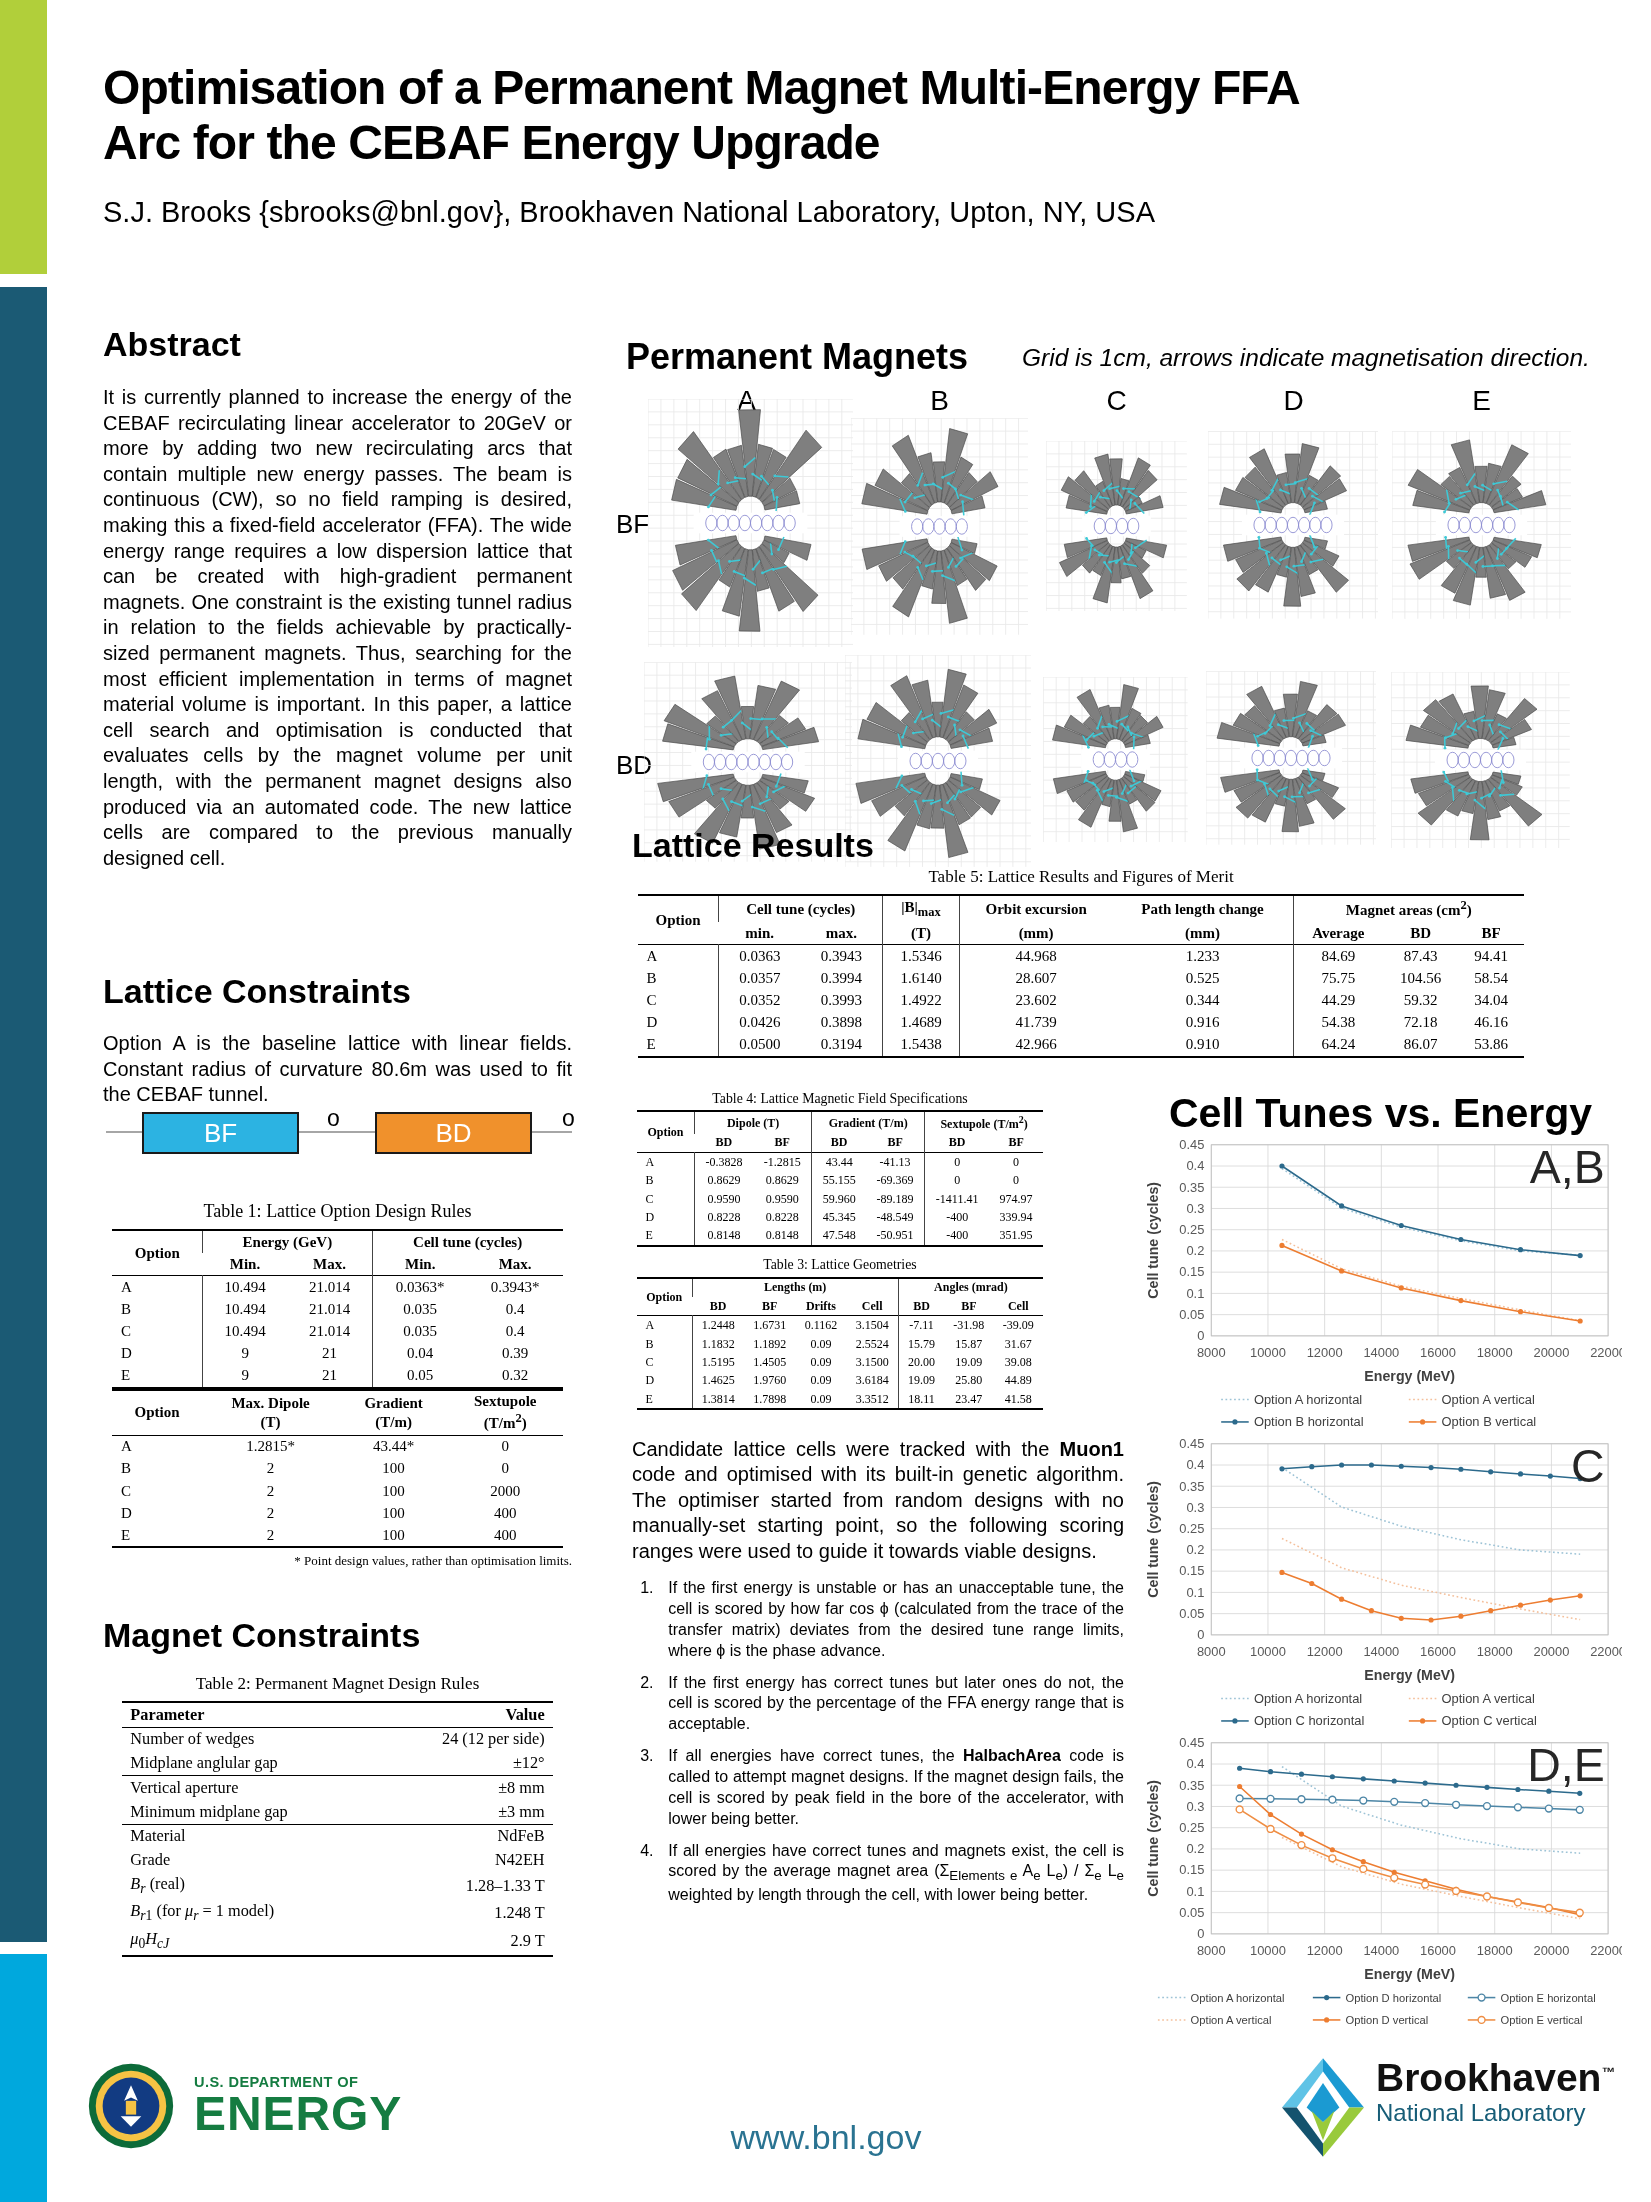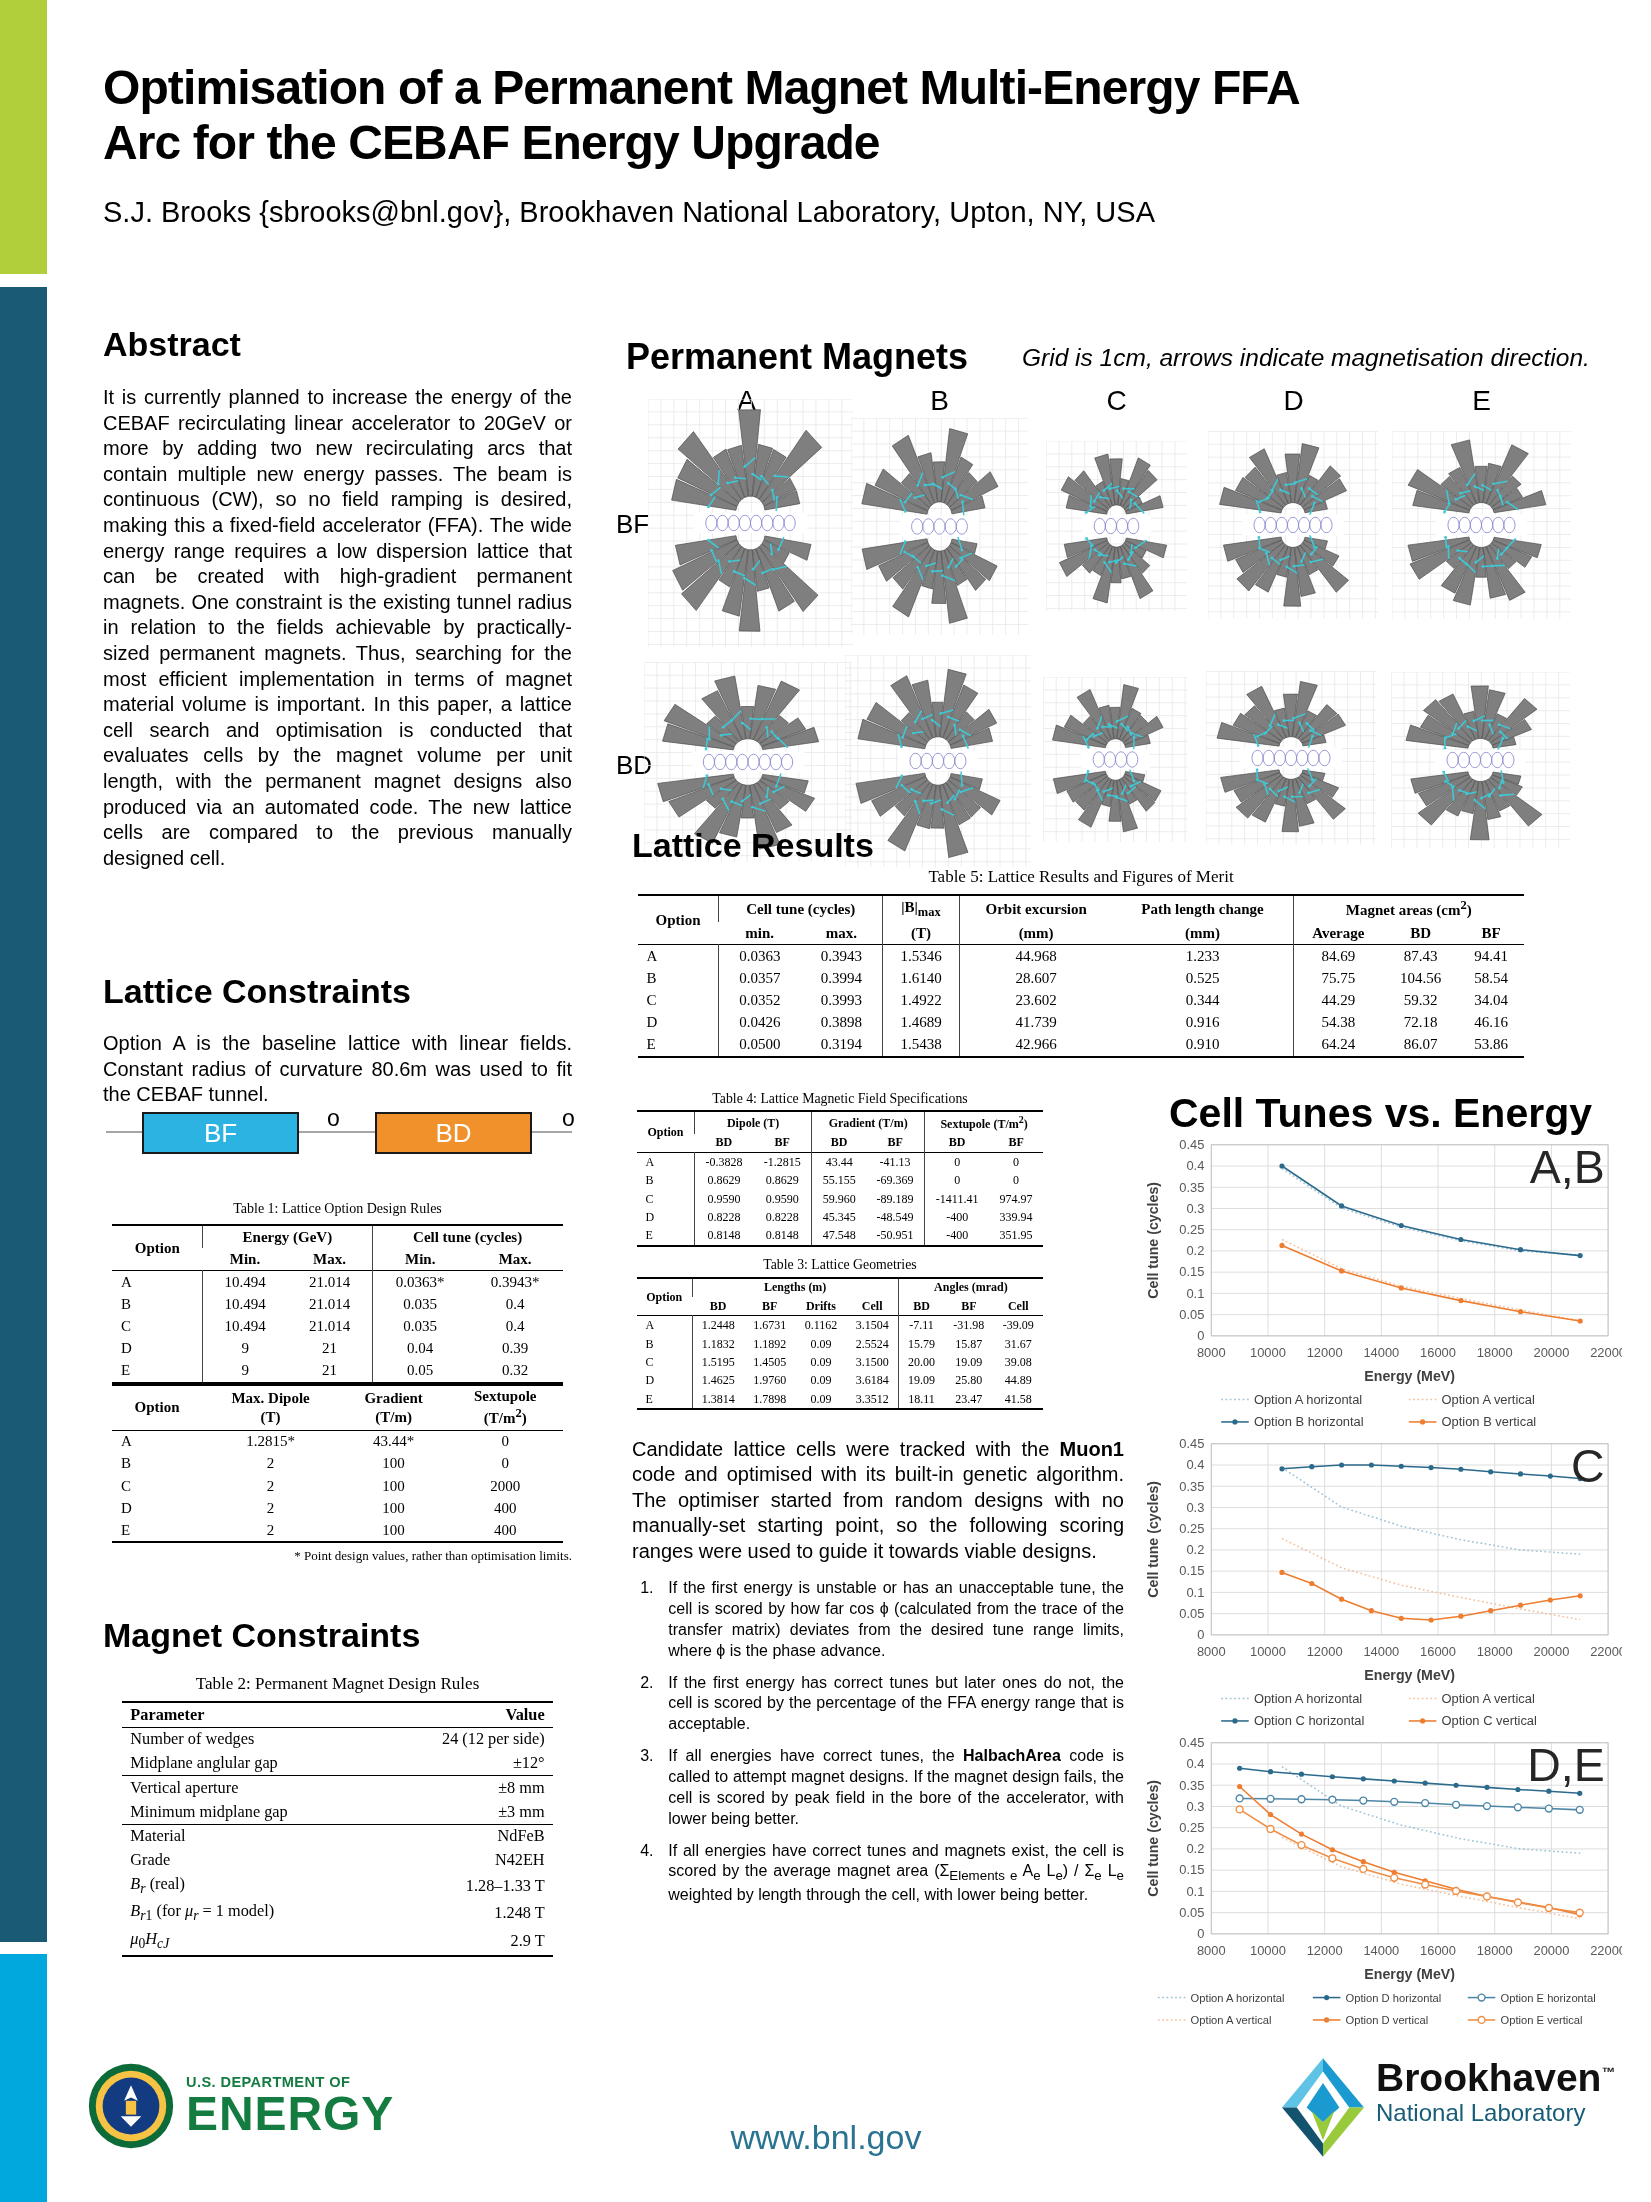--- a/index.html
+++ b/index.html
@@ -28,21 +28,21 @@
   .tcaption{font-family:"Liberation Serif",serif;text-align:center;margin-bottom:6.9px;}
   .datatable{border-collapse:collapse;font-family:"Liberation Serif",serif;color:#000;margin:0 auto;
              border-top:2.2px solid #000;border-bottom:2.2px solid #000;}
   .datatable th,.datatable td{padding:1.7px 8.6px;text-align:center;font-weight:normal;line-height:1.25;}
   .datatable thead th{font-weight:bold;}
   .datatable thead{border-bottom:1.4px solid #000;}
   .datatable .sep{border-left:0.9px solid #444;}
   .datatable tr.grp td{border-top:1.2px solid #000;}
   .datatable .al{text-align:left;}
   .datatable .ar{text-align:right;}
-  .fs-t1 .tcaption{font-size:14px;} .fs-t1 .datatable{font-size:15px;width:96%;}
+  .fs-t1 .tcaption{font-size:18px;} .fs-t1 .datatable{font-size:15px;width:96%;}
   .fs-t2 .tcaption{font-size:17px;} .fs-t2 .datatable{font-size:16.3px;width:92%;}
   .fs-t5 .tcaption{font-size:17px;} .fs-t5 .datatable{font-size:15px;width:100%;}
   .fs-t43 .tcaption{font-size:13.8px;margin-bottom:3.4px;} .fs-t43 .datatable{font-size:12px;width:100%;}
   .footnote{font-family:"Liberation Serif",serif;font-size:13px;text-align:right;margin-top:5.2px;}
   
   .olist{margin:13.8px 0 0 0;padding-left:26px;font-size:16px;line-height:1.3;}
   .olist li{margin-bottom:11.2px;padding-left:10.3px;text-align:justify;}
   
   .maglabel{position:absolute;width:69px;text-align:center;font-size:28px;font-weight:400;}
   .rowlabel{position:absolute;font-size:26px;}
@@ -1808,21 +1808,21 @@
 
   <div class="abs doe" style="left:88px;top:2063px">
     <svg width="86" height="86" viewBox="0 0 100 100">
       <circle cx="50" cy="50" r="49" fill="#0d6b39"></circle>
       <circle cx="50" cy="50" r="41" fill="#f6c344"></circle>
       <circle cx="50" cy="50" r="33" fill="#123b82"></circle>
       <polygon points="50,26 58,44 50,40 42,44" fill="#fff"></polygon>
       <rect x="44" y="44" width="12" height="16" fill="#f6c344"></rect>
       <polygon points="38,62 62,62 50,74" fill="#fff"></polygon>
     </svg>
-    <div style="margin-left:12px">
+    <div style="margin-left:20px">
       <div class="doe-eyebrow">U.S. DEPARTMENT OF</div>
       <div class="doe-name">ENERGY</div>
     </div>
   </div>
 
   <div class="abs url" style="left:671px;top:2118px;width:310px">www.bnl.gov</div>
 
   <div class="abs bnl" style="left:1282px;top:2058px">
     <svg width="82" height="99" viewBox="0 0 100 120">
       <polygon points="50,0 50,60 0,60" fill="#5fc3e6"></polygon>

